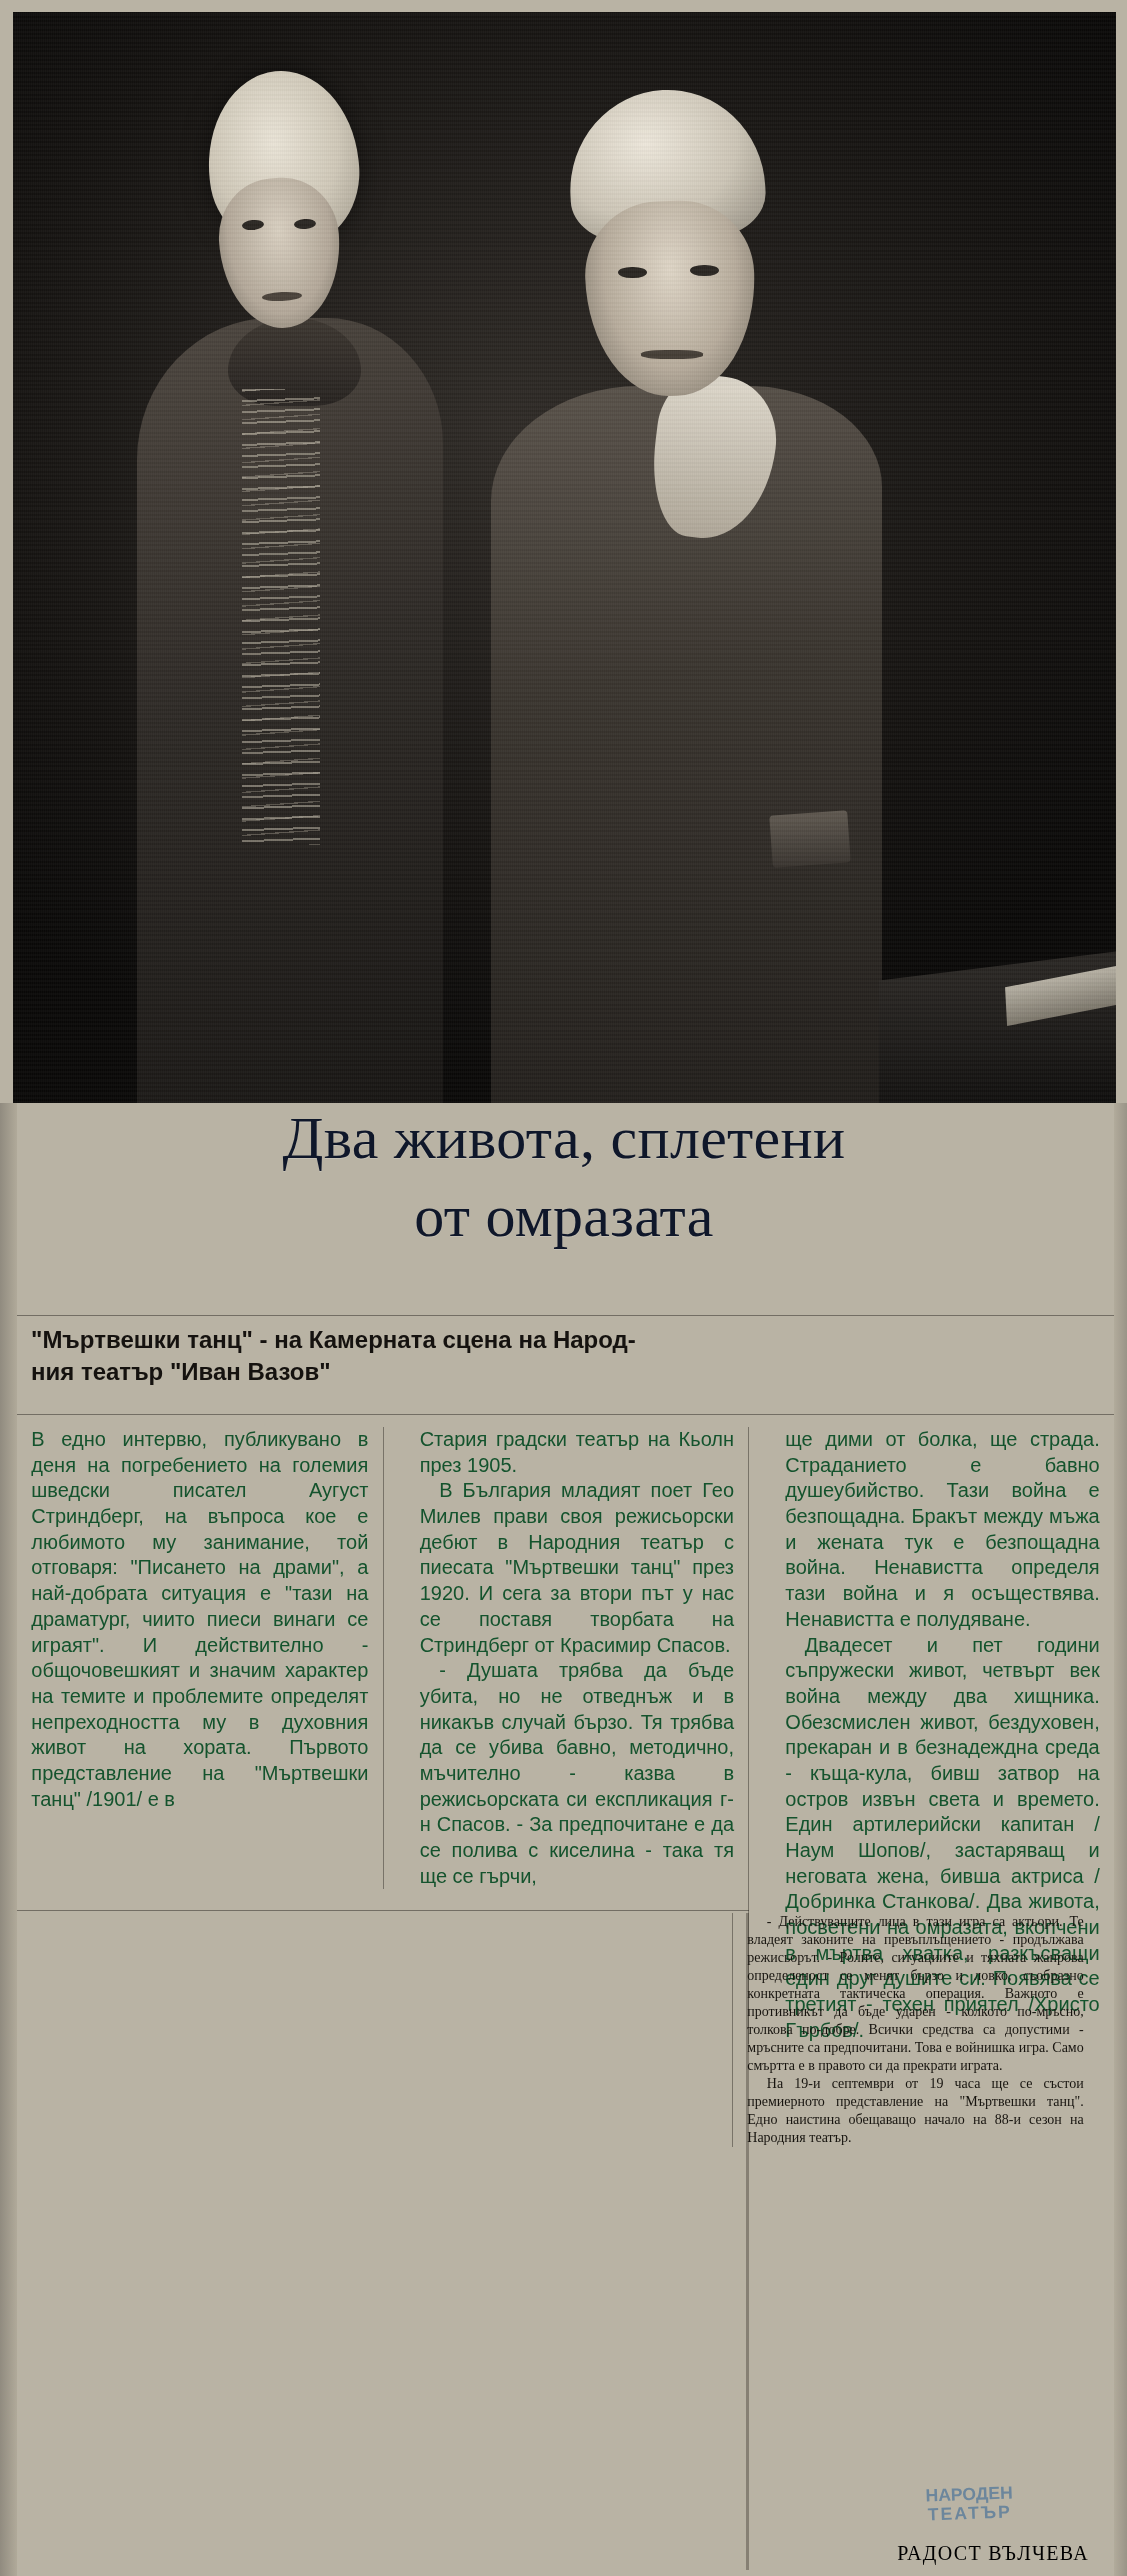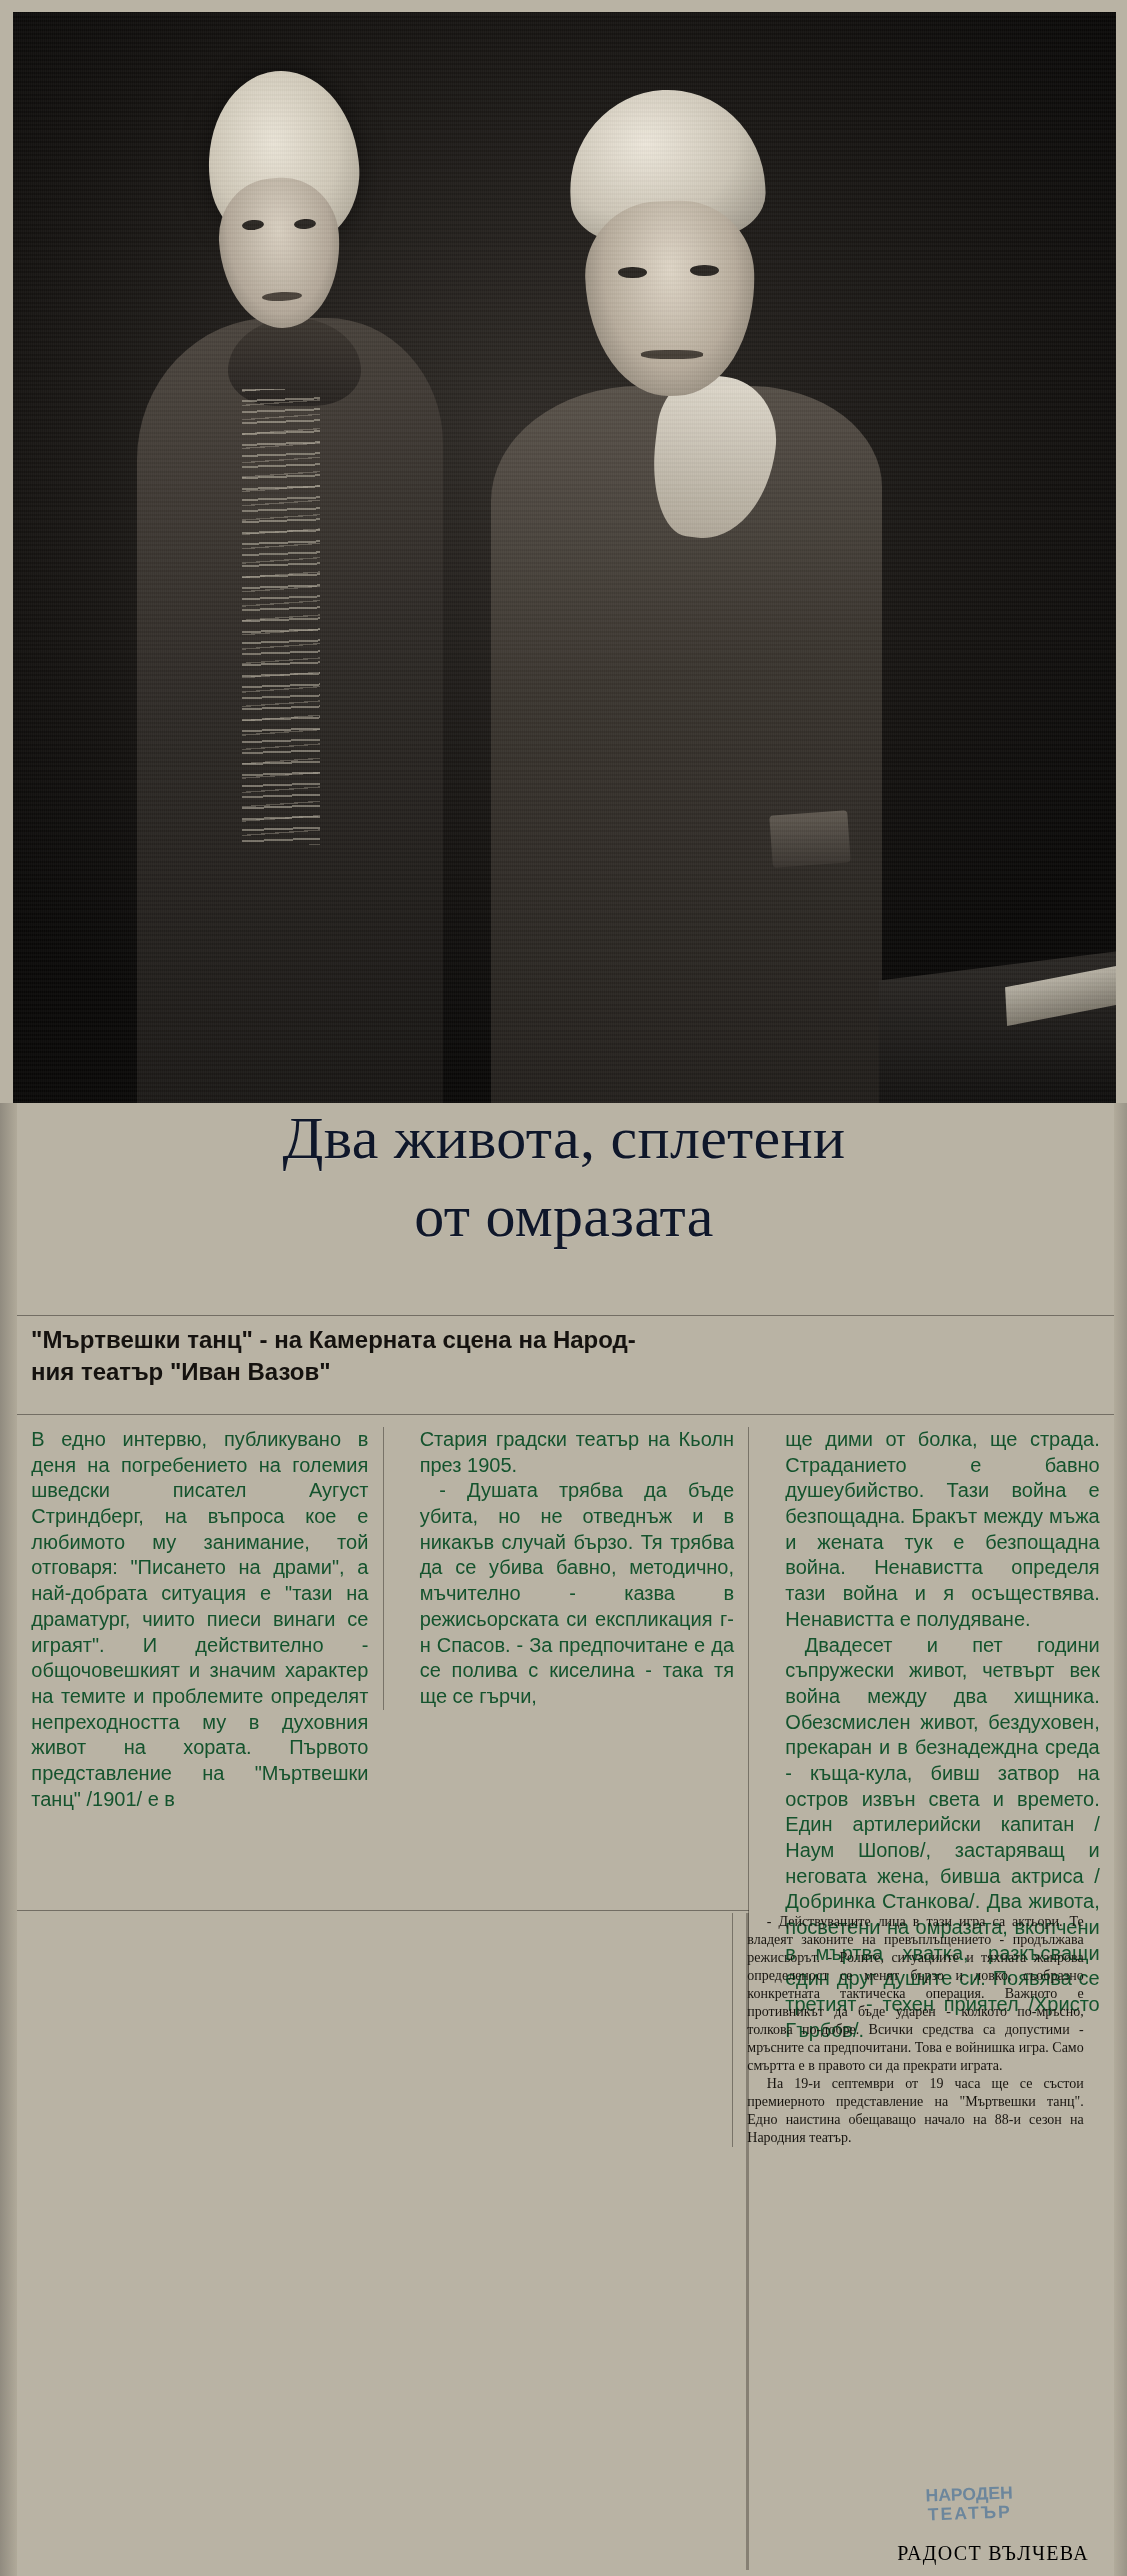--- a/index.html
+++ b/index.html
@@ -341,20 +341,21 @@
   <div class="rule rule-below-sub"></div>
 
   <div class="cols">
 
     <div class="col col-1">
       <p class="noindent">В едно интервю, публикувано в деня на погребението на големия шведски писател Аугуст Стриндберг, на въпроса кое е любимото му занимание, той отговаря: "Писането на драми", а най-добрата ситуация е "тази на драматург, чиито пиеси винаги се играят". И действително - общочовешкият и значим характер на темите и проблемите определят непреходността му в духовния живот на хората. Първото представление на "Мъртвешки танц" /1901/ е в</p>
     </div>
 
     <div class="col col-2">
       <p class="noindent">Стария градски театър на Кьолн през 1905.</p>
+      <p>В България младият поет Гео Милев прави своя режисьорски дебют в Народния театър с пиесата "Мъртвешки танц" през 1920. И сега за втори път у нас се поставя творбата на Стриндберг от Красимир Спасов.</p>
       <p>- Душата трябва да бъде убита, но не отведнъж и в никакъв случай бързо. Тя трябва да се убива бавно, методично, мъчително - казва в режисьорската си експликация г-н Спасов. - За предпочитане е да се полива с киселина - така тя ще се гърчи,</p>
     </div>
 
     <div class="col col-3">
       <p class="noindent">ще дими от болка, ще страда. Страданието е бавно душеубийство. Тази война е безпощадна. Бракът между мъжа и жената тук е безпощадна война. Ненавистта определя тази война и я осъществява. Ненавистта е полудяване.</p>
       <p>Двадесет и пет години съпружески живот, четвърт век война между два хищника. Обезсмислен живот, бездуховен, прекаран и в безнадеждна среда - къща-кула, бивш затвор на остров извън света и времето. Един артилерийски капитан /Наум Шопов/, застаряващ и неговата жена, бивша актриса /Добринка Станкова/. Два живота, посветени на омразата, вкопчени в мъртва хватка, разкъсващи един друг душите си. Появява се третият - техен приятел /Христо Гърбов/.</p>
     </div>
 
   </div>
 

